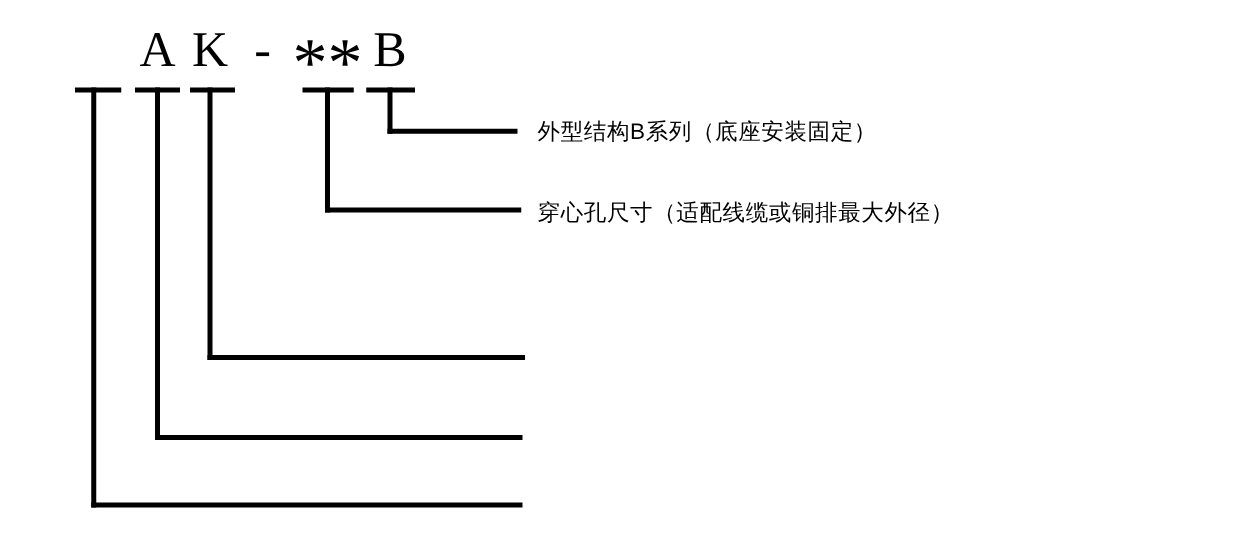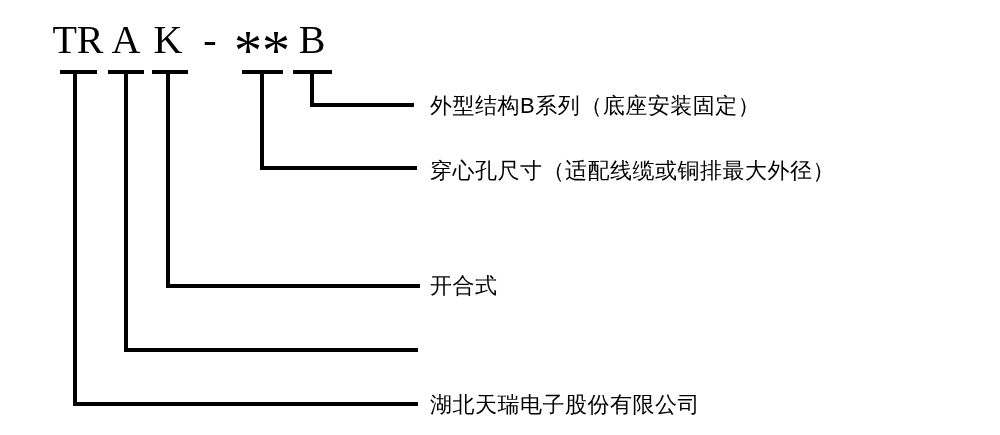--- a/index.html
+++ b/index.html
@@ -12,30 +12,29 @@
   .line { position:absolute; background:#000000; }
   .code-part {
     position:absolute; top:20px; width:60px;
     font-family:"Liberation Serif","DejaVu Serif",serif;
     font-size:40px; line-height:40px; text-align:center;
     color:#000000; white-space:nowrap;
   }
   .code-part.stars { top:23px; font-size:56px; line-height:56px; }
   .label {
     position:absolute; left:430px;
-    font-size:22px; line-height:27px; letter-spacing:0.5px;
+    font-size:18px; line-height:27px; letter-spacing:0.5px;
     color:#000000; white-space:nowrap;
   }
 </style>
 </head>
 <body>
 
 <div class="canvas">
 
-  <span class="code-part" style="left:48px;">TR</span>
   <span class="code-part" style="left:96px;">A</span>
   <span class="code-part" style="left:138px;">K</span>
   <span class="code-part" style="left:180px;">-</span>
   <span class="code-part stars" style="left:232px;">**</span>
   <span class="code-part" style="left:282px;">B</span>
 
   <div class="line" style="left:293px; top:70px;  width:39px;  height:4px;"></div>
   <div class="line" style="left:310px; top:70px;  width:4px;   height:37px;"></div>
   <div class="line" style="left:310px; top:103px; width:104px; height:4px;"></div>
 
@@ -50,16 +49,14 @@
   <div class="line" style="left:108px; top:70px;  width:36px;  height:4px;"></div>
   <div class="line" style="left:124px; top:70px;  width:4px;   height:282px;"></div>
   <div class="line" style="left:124px; top:348px; width:294px; height:4px;"></div>
 
   <div class="line" style="left:60px;  top:70px;  width:37px;  height:4px;"></div>
   <div class="line" style="left:73px;  top:70px;  width:4px;   height:336px;"></div>
   <div class="line" style="left:73px;  top:402px; width:345px; height:4px;"></div>
 
   <span class="label" style="top:92px;">外型结构B系列（底座安装固定）</span>
   <span class="label" style="top:157px;text-align:center;">穿心孔尺寸（适配线缆或铜排最大外径）</span>
-  <span class="label" style="top:272px;">开合式</span>
-  <span class="label" style="top:391px;">湖北天瑞电子股份有限公司</span>
 
 </div>
 
 </body></html>

